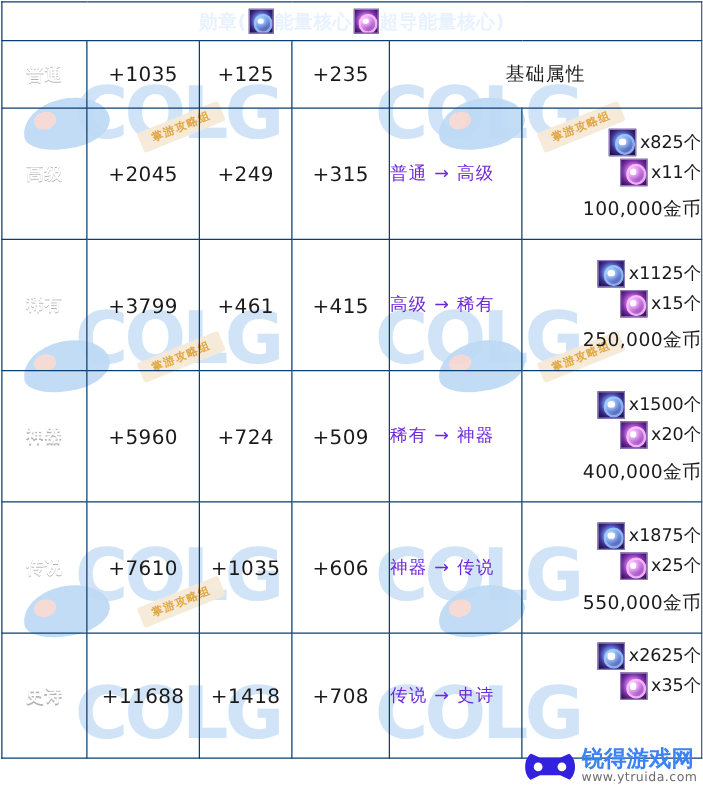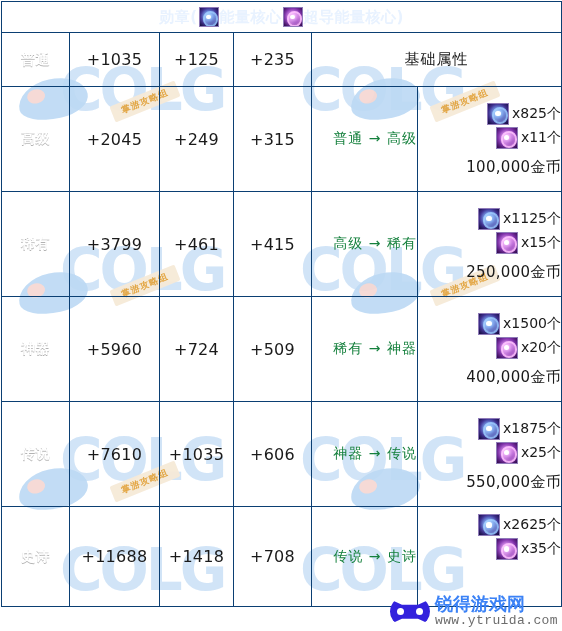--- a/index.html
+++ b/index.html
@@ -103,22 +103,22 @@
   .val{
     background:transparent;
     color:#1a1a1a;
     text-align:center;
     vertical-align:middle;
     font-size:16px;
     letter-spacing:.3px;
   }
   .upg{
     background:transparent;
-    color:#15803d;
-    text-align:right;
+    color:#6d28d9;
+    text-align:left;
     vertical-align:middle;
     font-size:14px;
     letter-spacing:1px;
   }
   .mat{
     background:transparent;
     vertical-align:middle;
     padding:4px 0 4px 4px;
     font-size:14px;
     color:#1a1a1a;
@@ -201,21 +201,21 @@
     content:"";position:absolute;top:50%;width:7px;height:7px;
     margin-top:-3.5px;background:#ffffff;border-radius:50%;
   }
   .logo-mark::before{left:7px;}
   .logo-mark::after{right:7px;}
   .logo-text{line-height:1.05;}
   .logo-cn{
     font-size:18px;font-weight:bold;color:#3b82f6;letter-spacing:0px;
   }
   .logo-url{
-    font-size:13px;color:#6d6d6d;letter-spacing:.4px;font-family:Liberation Mono, monospace;
+    font-size:10px;color:#6d6d6d;letter-spacing:.4px;
   }
 </style>
 </head>
 <body>
 
 <div id="app">
 
   <div class="wm-layer">
     <div class="wm-colg" style="left:60px;top:60px;">COLG</div>
     <div class="wm-colg" style="left:300px;top:60px;">COLG</div>

